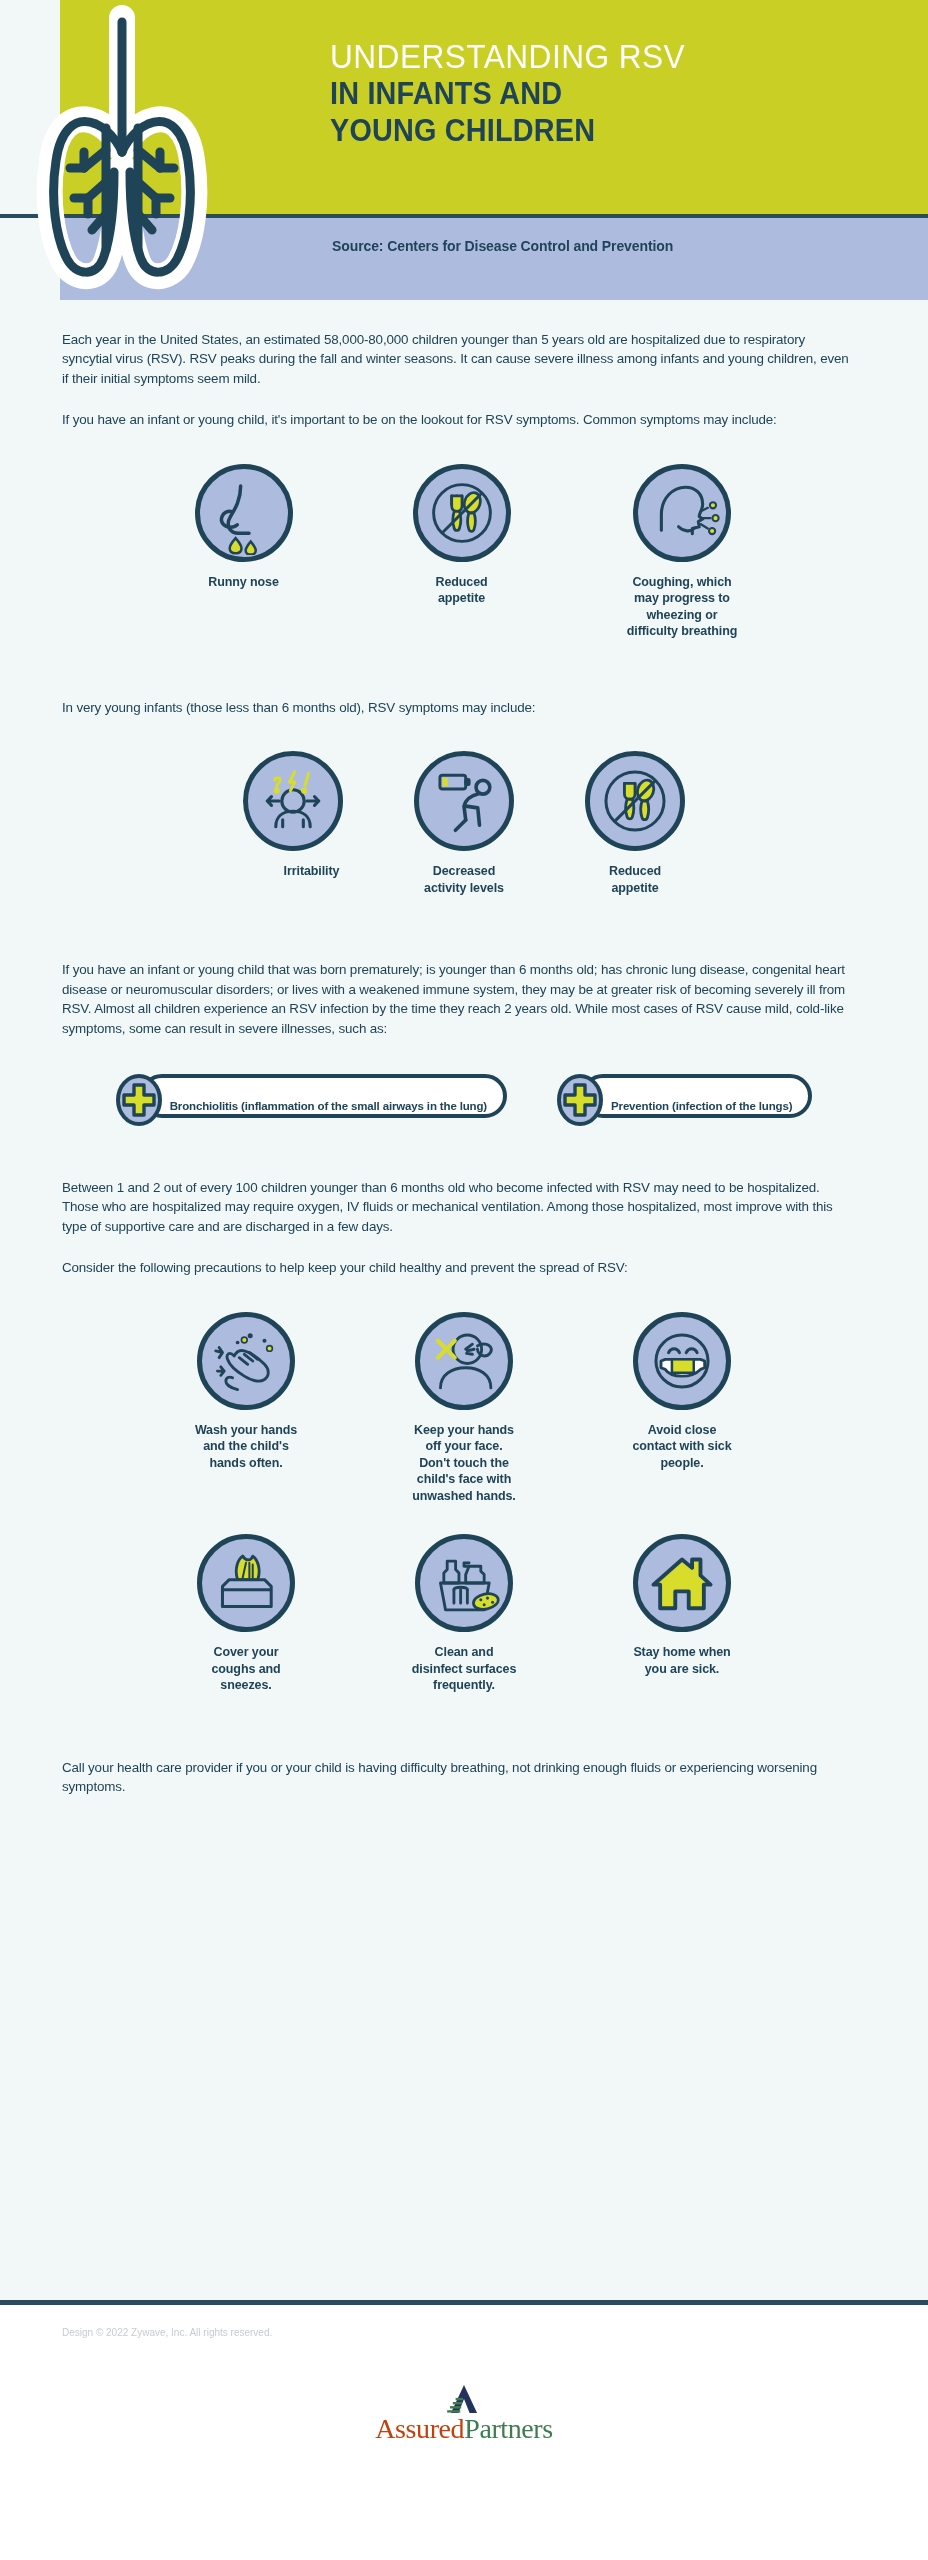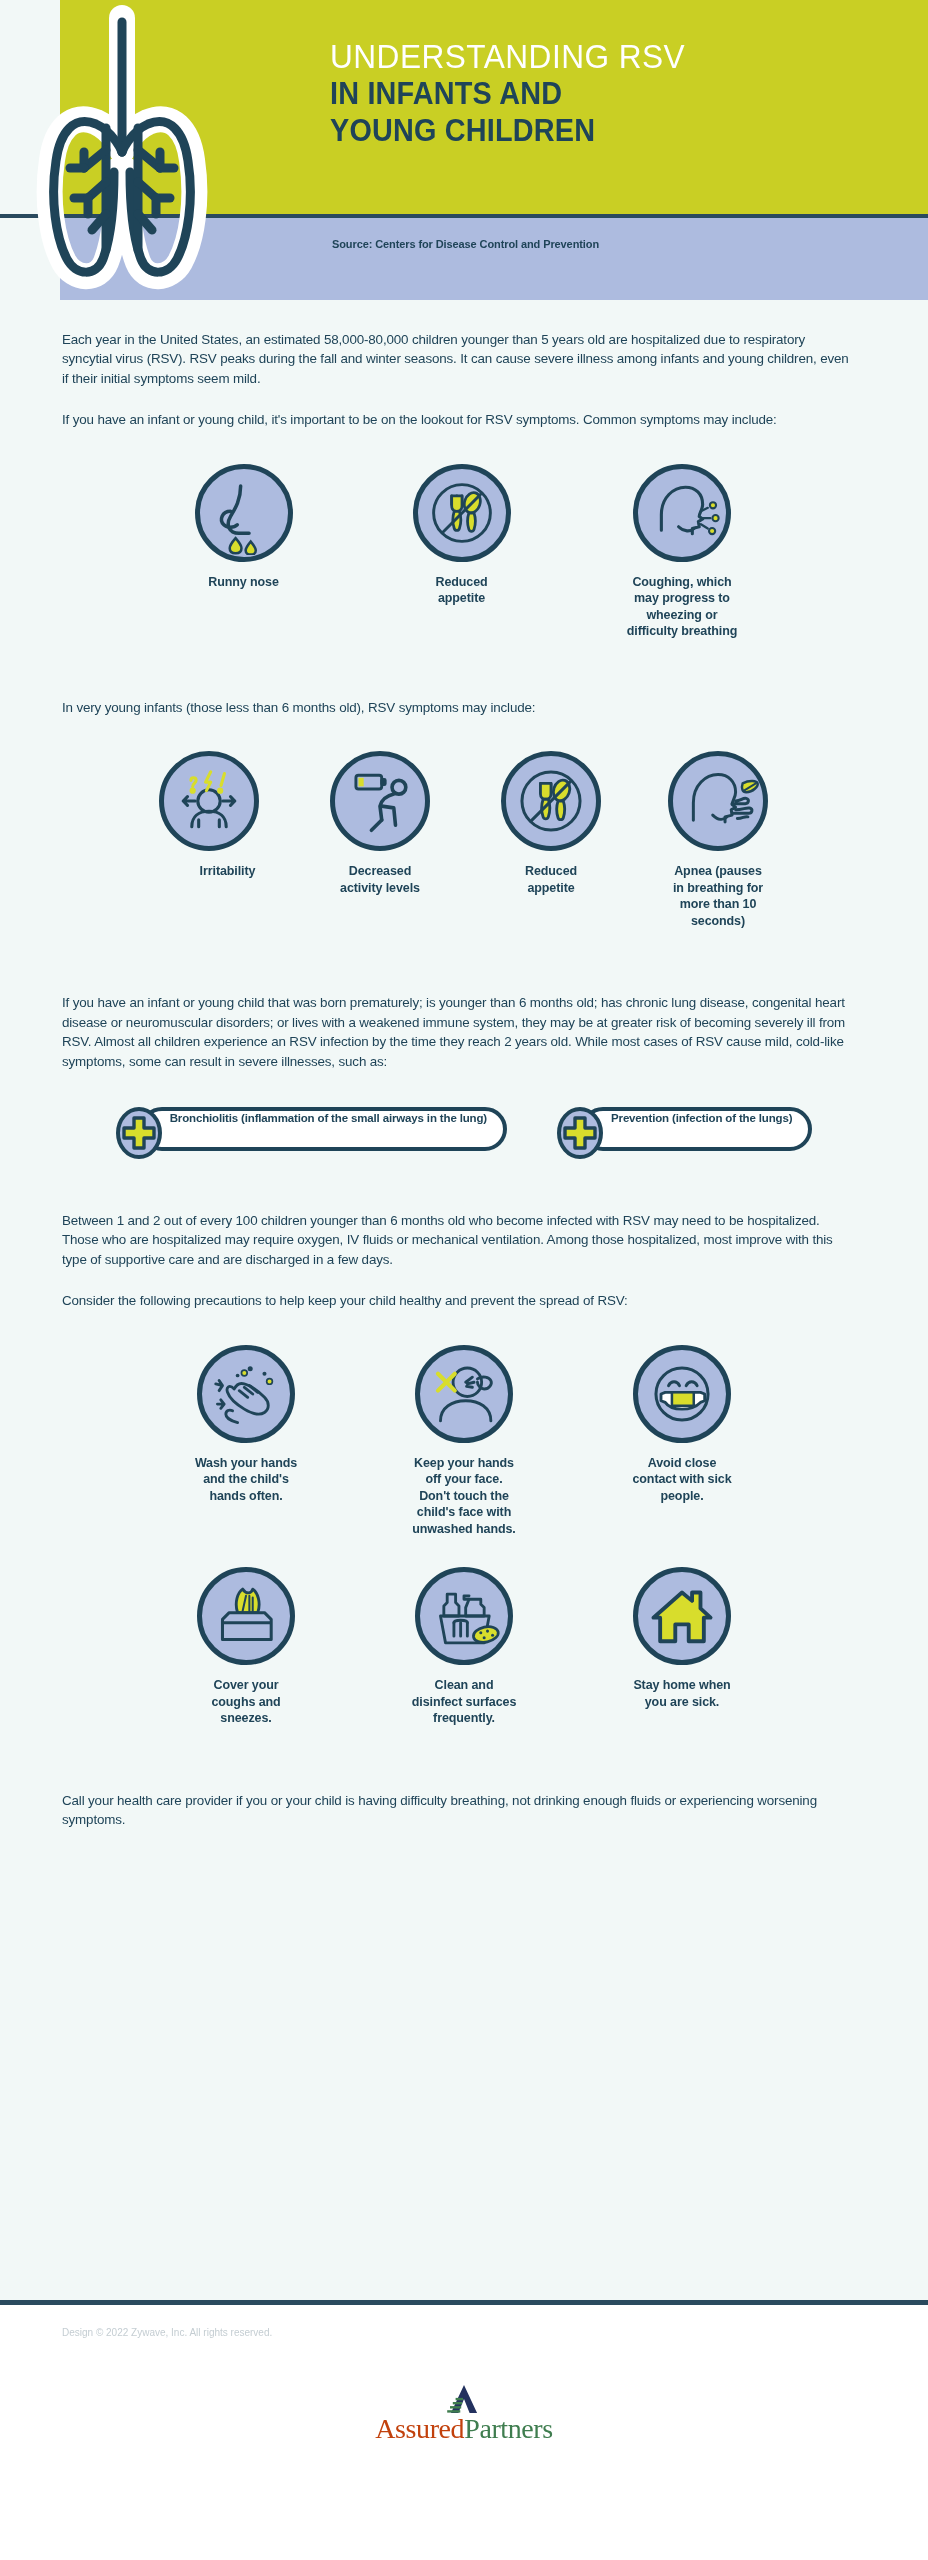--- a/index.html
+++ b/index.html
@@ -71,21 +71,21 @@
     letter-spacing: 0.2px;
     color: #1f4458;
     line-height: 1.18;
     transform: scaleX(0.93);
     transform-origin: left center;
   }
   .header-source {
     position: absolute;
     left: 332px;
     top: 238px;
-    font-size: 11px;
+    font-size: 14px;
     font-weight: bold;
     color: #1f4458;
     letter-spacing: -0.1px;
   }
   .lungs-wrap {
     position: absolute;
     left: 22px;
     top: 0px;
     width: 200px;
     height: 300px;
@@ -150,21 +150,21 @@
     align-items: center;
     height: 48px;
   }
   .pill-body {
     margin-left: 24px;
     background: #ffffff;
     border: 4px solid #1f4458;
     border-radius: 24px;
     height: 44px;
     display: flex;
-    align-items: flex-start;
+    align-items: flex-end;
     padding: 0 16px 0 26px;
     min-width: 230px;
   }
   .pill-text {
     font-size: 11.5px;
     font-weight: bold;
     color: #1f4458;
     line-height: 1.3;
     letter-spacing: -0.15px;
   }
@@ -391,39 +391,20 @@
               <ellipse cx="62" cy="38" rx="9" ry="12" transform="rotate(18 62 38)"></ellipse>
               <path d="M58 50 C56 56 56 63 58 69 C59 72 63 72 64 69 C66 63 66 56 64 50 Z"></path>
             </g>
             <line x1="28" y1="72" x2="72" y2="28" stroke="#1f4458" stroke-width="3.4" stroke-linecap="round"></line>
           </svg>
         </div>
         <div class="cap" style="white-space:pre-line;">Reduced
 appetite</div>
       </div>
 
-      <div class="icon-cell" style="width:142px;">
-        <div class="circle" style="width:100px;height:100px;">
-          <svg viewBox="0 0 100 100" width="88" height="88">
-            <g fill="none" stroke="#1f4458" stroke-width="3.4" stroke-linecap="round" stroke-linejoin="round">
-              <path d="M22 72 L22 52 C22 32 36 20 50 20 C62 20 70 28 70 40 C70 46 66 50 66 54 L70 57 L65 60 L66 66 L58 68 L58 74"></path>
-              <path d="M44 66 C50 72 56 72 60 68"></path>
-              <path d="M70 50 C76 50 78 46 82 47 C86 48 85 53 81 53 L66 53"></path>
-              <path d="M70 60 C78 60 82 57 86 58 C90 59 89 64 85 64 L66 64"></path>
-              <path d="M72 70 C78 70 80 67 84 68"></path>
-            </g>
-            <path d="M78 30 C86 26 94 27 95 30 C96 33 90 40 82 40 C78 40 76 36 78 30Z" fill="#d8dd2c" stroke="#1f4458" stroke-width="2.8" stroke-linejoin="round"></path>
-            <path d="M80 38 L93 30" stroke="#1f4458" stroke-width="2.2" stroke-linecap="round"></path>
-          </svg>
-        </div>
-        <div class="cap" style="white-space:pre-line;">Apnea (pauses
-in breathing for
-more than 10
-seconds)</div>
-      </div>
     </div>
 
     <div class="pad" style="margin-top:64px;">
       <p class="p">If you have an infant or young child that was born prematurely; is younger than 6 months old; has chronic lung disease, congenital heart disease or neuromuscular disorders; or lives with a weakened immune system, they may be at greater risk of becoming severely ill from RSV. Almost all children experience an RSV infection by the time they reach 2 years old. While most cases of RSV cause mild, cold-like symptoms, some can result in severe illnesses, such as:</p>
     </div>
 
     <div class="pill-row" style="margin-top:34px;">
 
       <div class="pill">
         <div class="pill-badge">

